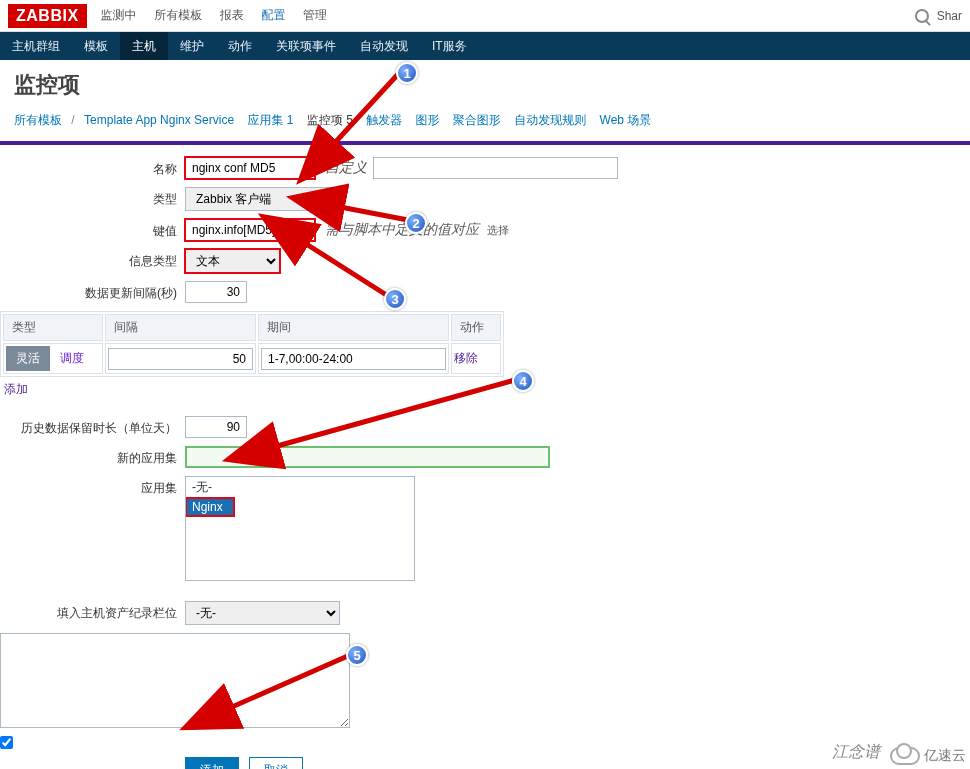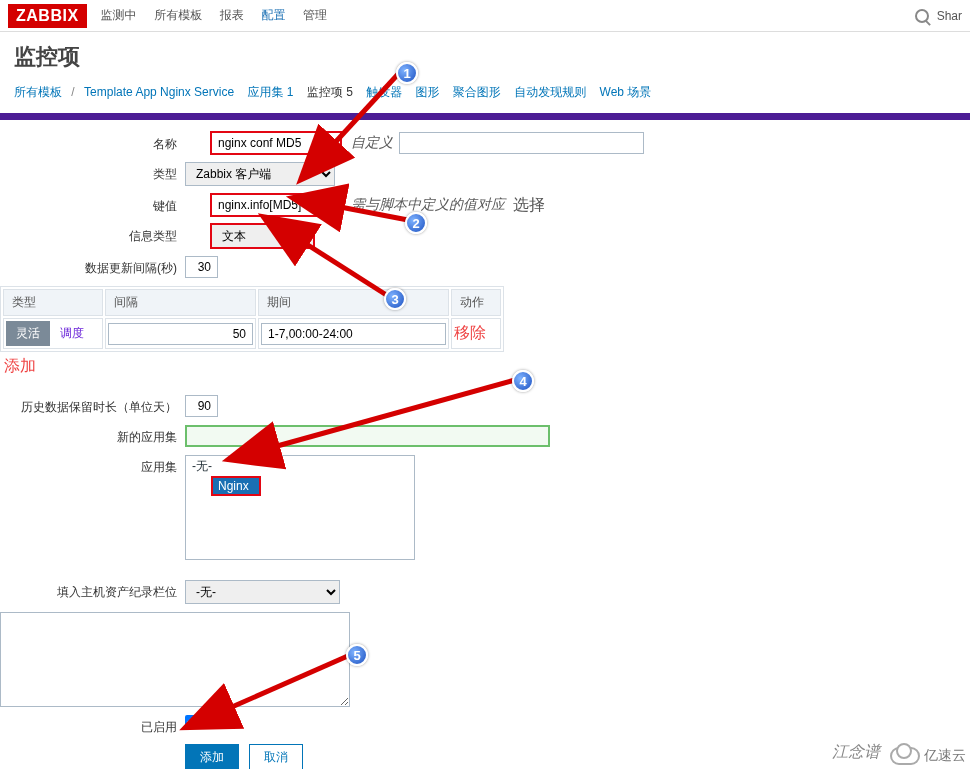--- a/index.html
+++ b/index.html
@@ -9,49 +9,49 @@
 .topnav a { color: #555; text-decoration: none; margin-left: 14px; font-size: 12px; }
 .topnav a.active { color: #1a6fb3; }
 .topright { margin-left: auto; display: flex; align-items: center; gap: 8px; }
 .search-ic { width: 14px; height: 14px; border: 2px solid #888; border-radius: 50%; position: relative; }
 .search-ic::after { content: ''; position: absolute; width: 6px; height: 2px; background: #888; transform: rotate(45deg); bottom: -3px; right: -4px; }
 .share { color: #555; font-size: 12px; }
 .subnav { background: #0a3a5a; display: flex; height: 28px; align-items: stretch; }
 .subnav a { color: #e8f0f7; text-decoration: none; padding: 0 12px; display: flex; align-items: center; font-size: 12px; }
 .subnav a.active { background: #05263a; color: #fff; }
 .page-title { font-size: 22px; color: #444; padding: 10px 14px 6px; }
-.breadcrumb { padding: 6px 14px 12px; font-size: 12px; border-bottom: 7px solid #4c1d95; }
+.breadcrumb { padding: 6px 14px 12px; font-size: 12px; border-bottom: 4px solid #4c1d95; }
 .breadcrumb a { color: #0275b8; text-decoration: none; }
 .breadcrumb span.sel { color: #333; }
 .sep { color: #888; margin: 0 6px; }
 .form { padding: 12px 0 20px 0; }
 .row { display: flex; align-items: flex-start; margin-bottom: 8px; }
 .lbl { width: 185px; text-align: right; padding-right: 8px; padding-top: 4px; color: #333; font-size: 12px; }
 .fld { display: flex; align-items: center; gap: 6px; }
 input[type=text], select, textarea { border: 1px solid #acbac7; padding: 3px 6px; font-size: 12px; font-family: inherit; }
 .w-name { width: 130px; }
 .w-ext { width: 245px; }
 .w-type { width: 150px; }
 .w-key { width: 130px; }
-.w-info { width: 103px; }
-.w-num { width: 33px; text-align: right; }
+.w-info { width: 95px; }
+.w-num { width: 62px; text-align: right; }
 .w-newapp { width: 365px; }
 .w-asset { width: 155px; }
-.red-box { outline: 2px solid #e30613; outline-offset: -1px; margin-left: 26px; }
+.red-box { outline: 2px solid #e30613; outline-offset: -1px; }
 .green-box { border: 2px solid #6cbf6c !important; background: #f2faf2; height: 22px; }
 .note { font-style: italic; color: #5a5a5a; font-size: 14px; margin-left: 4px; }
 .note2 { font-style: italic; color: #5a5a5a; font-size: 14px; margin-left: 4px; }
 .interval-table { border: 1px solid #dce2e8; }
 .interval-table th { background: #f0f4f8; border: 1px solid #dce2e8; padding: 4px 8px; font-weight: normal; font-size: 12px; color: #555; text-align: left; }
 .interval-table td { border: 1px solid #dce2e8; padding: 2px; }
 .tab-btn { background: #7b8a98; color: #fff; border: none; padding: 4px 10px; font-size: 12px; }
 .tab-btn2 { background: #fff; color: #6d28d9; border: none; padding: 4px 10px; font-size: 12px; }
 .int-input { width: 145px; text-align: right; border: 1px solid #dce2e8; padding: 3px; }
 .per-input { width: 185px; border: 1px solid #dce2e8; padding: 3px; }
-.link { color: #ef4444; text-decoration: none; font-size: 16px; }
+.link { color: #4c1d95; text-decoration: none; font-size: 12px; }
 .appbox { width: 230px; height: 105px; border: 1px solid #acbac7; overflow: hidden; }
 .app-opt { padding: 2px 6px; font-size: 12px; }
 .app-opt.sel { background: #1a6fb3; color: #fff; }
 .descbox { width: 350px; height: 95px; resize: both; }
 .btn-primary { background: #0275b8; color: #fff; border: 1px solid #0275b8; padding: 4px 14px; font-size: 12px; cursor: pointer; }
 .btn-sec { background: #fff; color: #0275b8; border: 1px solid #0275b8; padding: 4px 14px; font-size: 12px; cursor: pointer; }
 .callout { position: absolute; width: 22px; height: 22px; border-radius: 50%; background: radial-gradient(circle at 35% 35%, #7fb3ff, #1a4fc0); color: #fff; font-weight: bold; font-size: 13px; display: flex; align-items: center; justify-content: center; border: 2px solid #fff; box-shadow: 0 0 3px rgba(0,0,0,0.4); }
 .arrow-svg { position: absolute; top: 0; left: 0; pointer-events: none; }
 .watermark1 { position: absolute; bottom: 6px; right: 90px; font-style: italic; color: #888; font-size: 16px; }
 .watermark2 { position: absolute; bottom: 4px; right: 4px; color: #777; font-size: 14px; display: flex; align-items: center; gap: 4px; }
@@ -71,20 +71,30 @@
     <a href="#">报表</a>
     <a href="#" class="active">配置</a>
     <a href="#">管理</a>
   </nav>
   <div class="topright">
     <span class="search-ic"></span>
     <span class="share">Shar</span>
   </div>
 </div>
 
+<div class="subnav">
+  <a href="#">主机群组</a>
+  <a href="#">模板</a>
+  <a href="#" class="active">主机</a>
+  <a href="#">维护</a>
+  <a href="#">动作</a>
+  <a href="#">关联项事件</a>
+  <a href="#">自动发现</a>
+  <a href="#">IT服务</a>
+</div>
 
 <h1 class="page-title">监控项</h1>
 
 <div class="breadcrumb">
   <a href="#">所有模板</a>
   <span class="sep">/</span>
   <a href="#">Template App Nginx Service</a>
   &nbsp;&nbsp;
   <a href="#">应用集 1</a>
   &nbsp;&nbsp;
@@ -117,21 +127,21 @@
     <div class="fld">
       <select class="w-type"><option>Zabbix 客户端</option></select>
     </div>
   </div>
 
   <div class="row">
     <div class="lbl">键值</div>
     <div class="fld">
       <input type="text" class="w-key red-box" value="nginx.info[MD5]" style="">
       <span class="note2">需与脚本中定义的值对应</span>
-      <span style="color:#555;font-size:16px;margin-left:2px;">选择</span>
+      <span style="color:#555;font-size:11px;margin-left:2px;">选择</span>
     </div>
   </div>
 
   <div class="row">
     <div class="lbl">信息类型</div>
     <div class="fld">
       <select class="w-info red-box"><option>文本</option></select>
     </div>
   </div>
 
@@ -197,21 +207,20 @@
     </div>
   </div>
 
   <div class="row">
     <div class="fld">
       <textarea class="descbox" style=""></textarea>
     </div>
   </div>
 
   <div class="row">
-    <div class="lbl">已启用</div>
     <div class="fld">
       <input type="checkbox" checked="" style="">
     </div>
   </div>
 
   <div class="row" style="margin-top:6px;">
     <div class="lbl"></div>
     <div class="fld" style="gap:10px;">
       <button class="btn-primary">添加</button>
       <button class="btn-sec">取消</button>

